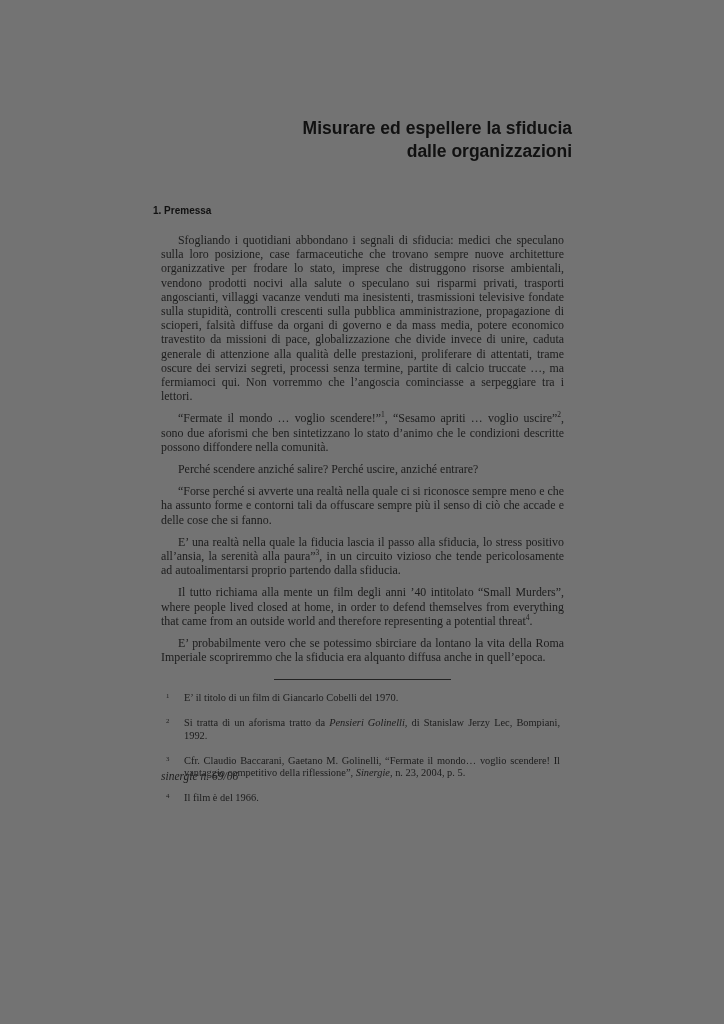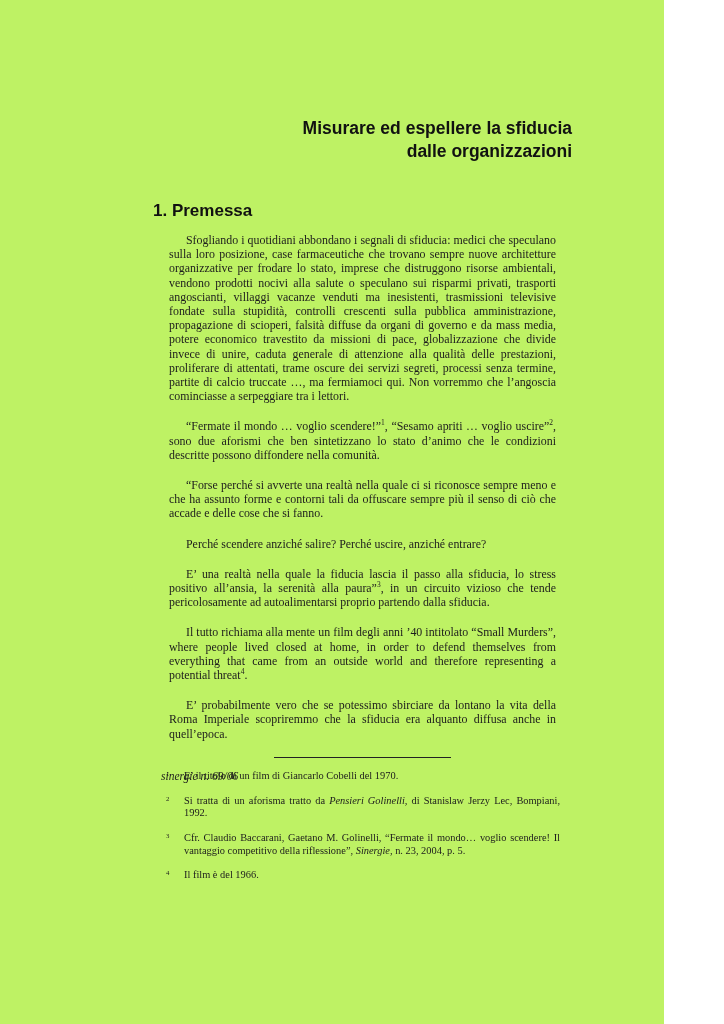--- a/index.html
+++ b/index.html
@@ -1,46 +1,46 @@
 <!DOCTYPE html>
 <html><head>
 <meta charset="utf-8">
 <style>
   html,body{margin:0;padding:0;background:#ffffff;}
   .page{
     position:relative;
-    width:664px;height:1024px;
-    background:#bef264;
+    width:724px;height:1024px;
+    background:#737373;
     color:#1c1c1c;
     font-family:"Liberation Serif", serif;
     overflow:hidden;
   }
   .text-column{position:absolute;left:153px;top:0;width:419px;}
   .title{
     margin:0;padding-top:117px;
     text-align:right;
     font-family:"Liberation Sans", sans-serif;
     font-weight:bold;
     font-size:17.5px;line-height:23px;
     color:#111111;
   }
   .title span{display:block;}
   .section-heading{
     margin:41px 0 0 0;
     font-family:"Liberation Sans", sans-serif;
     font-weight:bold;
-    font-size:17px;line-height:13px;
+    font-size:10px;line-height:13px;
     color:#111111;
   }
   .body{
     margin-top:16px;
     font-size:11.9px;line-height:14.2px;
     text-align:justify;
   }
-  .para{margin:16px;text-indent:17px;}
+  .para{margin:8px;text-indent:17px;}
   .body sup, .fn-ref{font-size:7.5px;line-height:0;vertical-align:super;}
   .it{font-style:italic;}
   .footnote-sep{
     margin-top:15px;
     width:177px;
     border:none;border-top:1.2px solid #222222;
   }
   .footnotes{
     margin-top:4px;
     font-size:10.4px;line-height:12.7px;
@@ -68,22 +68,22 @@
     <h1 class="title">
       <span>Misurare ed espellere la sfiducia</span>
       <span>dalle organizzazioni</span>
     </h1>
 
     <h2 class="section-heading">1. Premessa</h2>
 
     <div class="body">
         <p class="para"><span>Sfogliando i quotidiani abbondano i segnali di sfiducia: medici che speculano sulla loro posizione, case farmaceutiche che trovano sempre nuove architetture organizzative per frodare lo stato, imprese che distruggono risorse ambientali, vendono prodotti nocivi alla salute o speculano sui risparmi privati, trasporti angoscianti, villaggi vacanze venduti ma inesistenti, trasmissioni televisive fondate sulla stupidità, controlli crescenti sulla pubblica amministrazione, propagazione di scioperi, falsità diffuse da organi di governo e da mass media, potere economico travestito da missioni di pace, globalizzazione che divide invece di unire, caduta generale di attenzione alla qualità delle prestazioni, proliferare di attentati, trame oscure dei servizi segreti, processi senza termine, partite di calcio truccate …, ma fermiamoci qui. Non vorremmo che l’angoscia cominciasse a serpeggiare tra i lettori.</span></p>
         <p class="para"><span>“Fermate il mondo … voglio scendere!”</span><sup>1</sup><span>, “Sesamo apriti … voglio uscire”</span><sup>2</sup><span>, sono due aforismi che ben sintetizzano lo stato d’animo che le condizioni descritte possono diffondere nella comunità.</span></p>
+        <p class="para"><span>Perché scendere anziché salire? Perché uscire, anziché entrare?</span></p>
         <p class="para"><span>“Forse perché si avverte una realtà nella quale ci si riconosce sempre meno e che ha assunto forme e contorni tali da offuscare sempre più il senso di ciò che accade e delle cose che si fanno.</span></p>
-        <p class="para"><span>Perché scendere anziché salire? Perché uscire, anziché entrare?</span></p>
         <p class="para"><span>E’ una realtà nella quale la fiducia lascia il passo alla sfiducia, lo stress positivo all’ansia, la serenità alla paura”</span><sup>3</sup><span>, in un circuito vizioso che tende pericolosamente ad autoalimentarsi proprio partendo dalla sfiducia.</span></p>
         <p class="para"><span>Il tutto richiama alla mente un film degli anni ’40 intitolato “Small Murders”, where people lived closed at home, in order to defend themselves from everything that came from an outside world and therefore representing a potential threat</span><sup>4</sup><span>.</span></p>
         <p class="para"><span>E’ probabilmente vero che se potessimo sbirciare da lontano la vita della Roma Imperiale scopriremmo che la sfiducia era alquanto diffusa anche in quell’epoca.</span></p>
       </div>
 
     <hr class="footnote-sep">
 
     <div class="footnotes">
         <div class="footnote"><span class="fn-num">1</span><span><span>E’ il titolo di un film di Giancarlo Cobelli del 1970.</span></span></div>
         <div class="footnote"><span class="fn-num">2</span><span><span>Si tratta di un aforisma tratto da </span><span class="it">Pensieri Golinelli,</span><span> di Stanislaw Jerzy Lec, Bompiani, 1992.</span></span></div>

